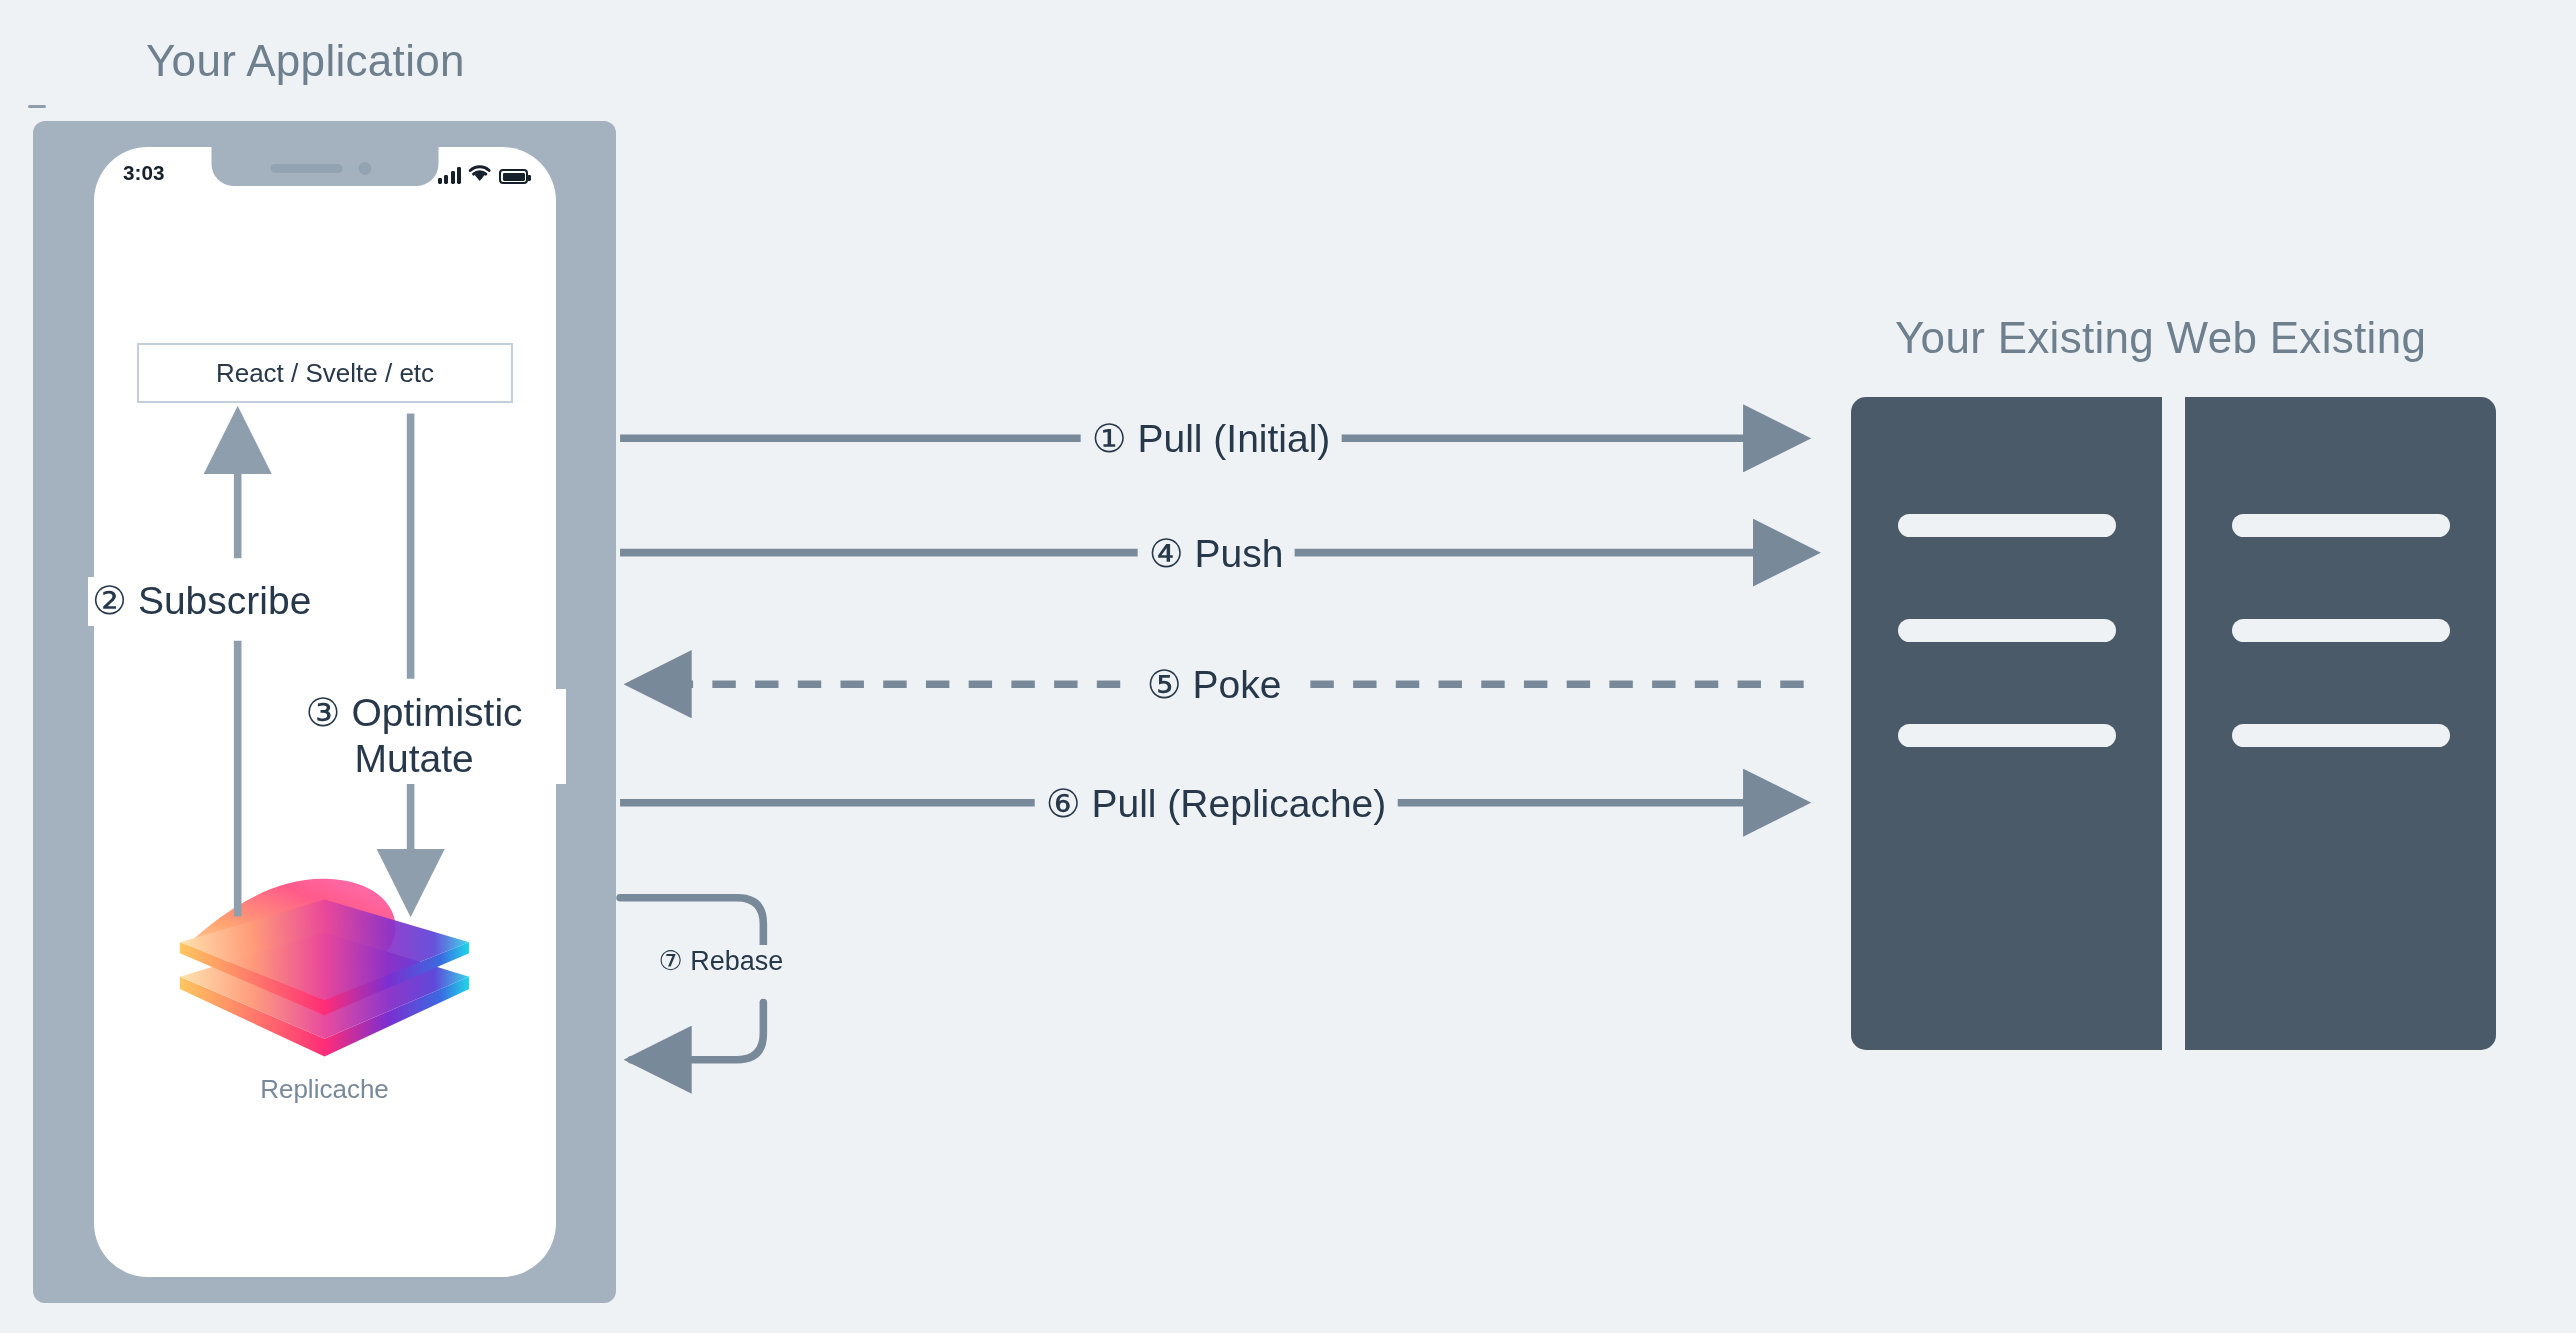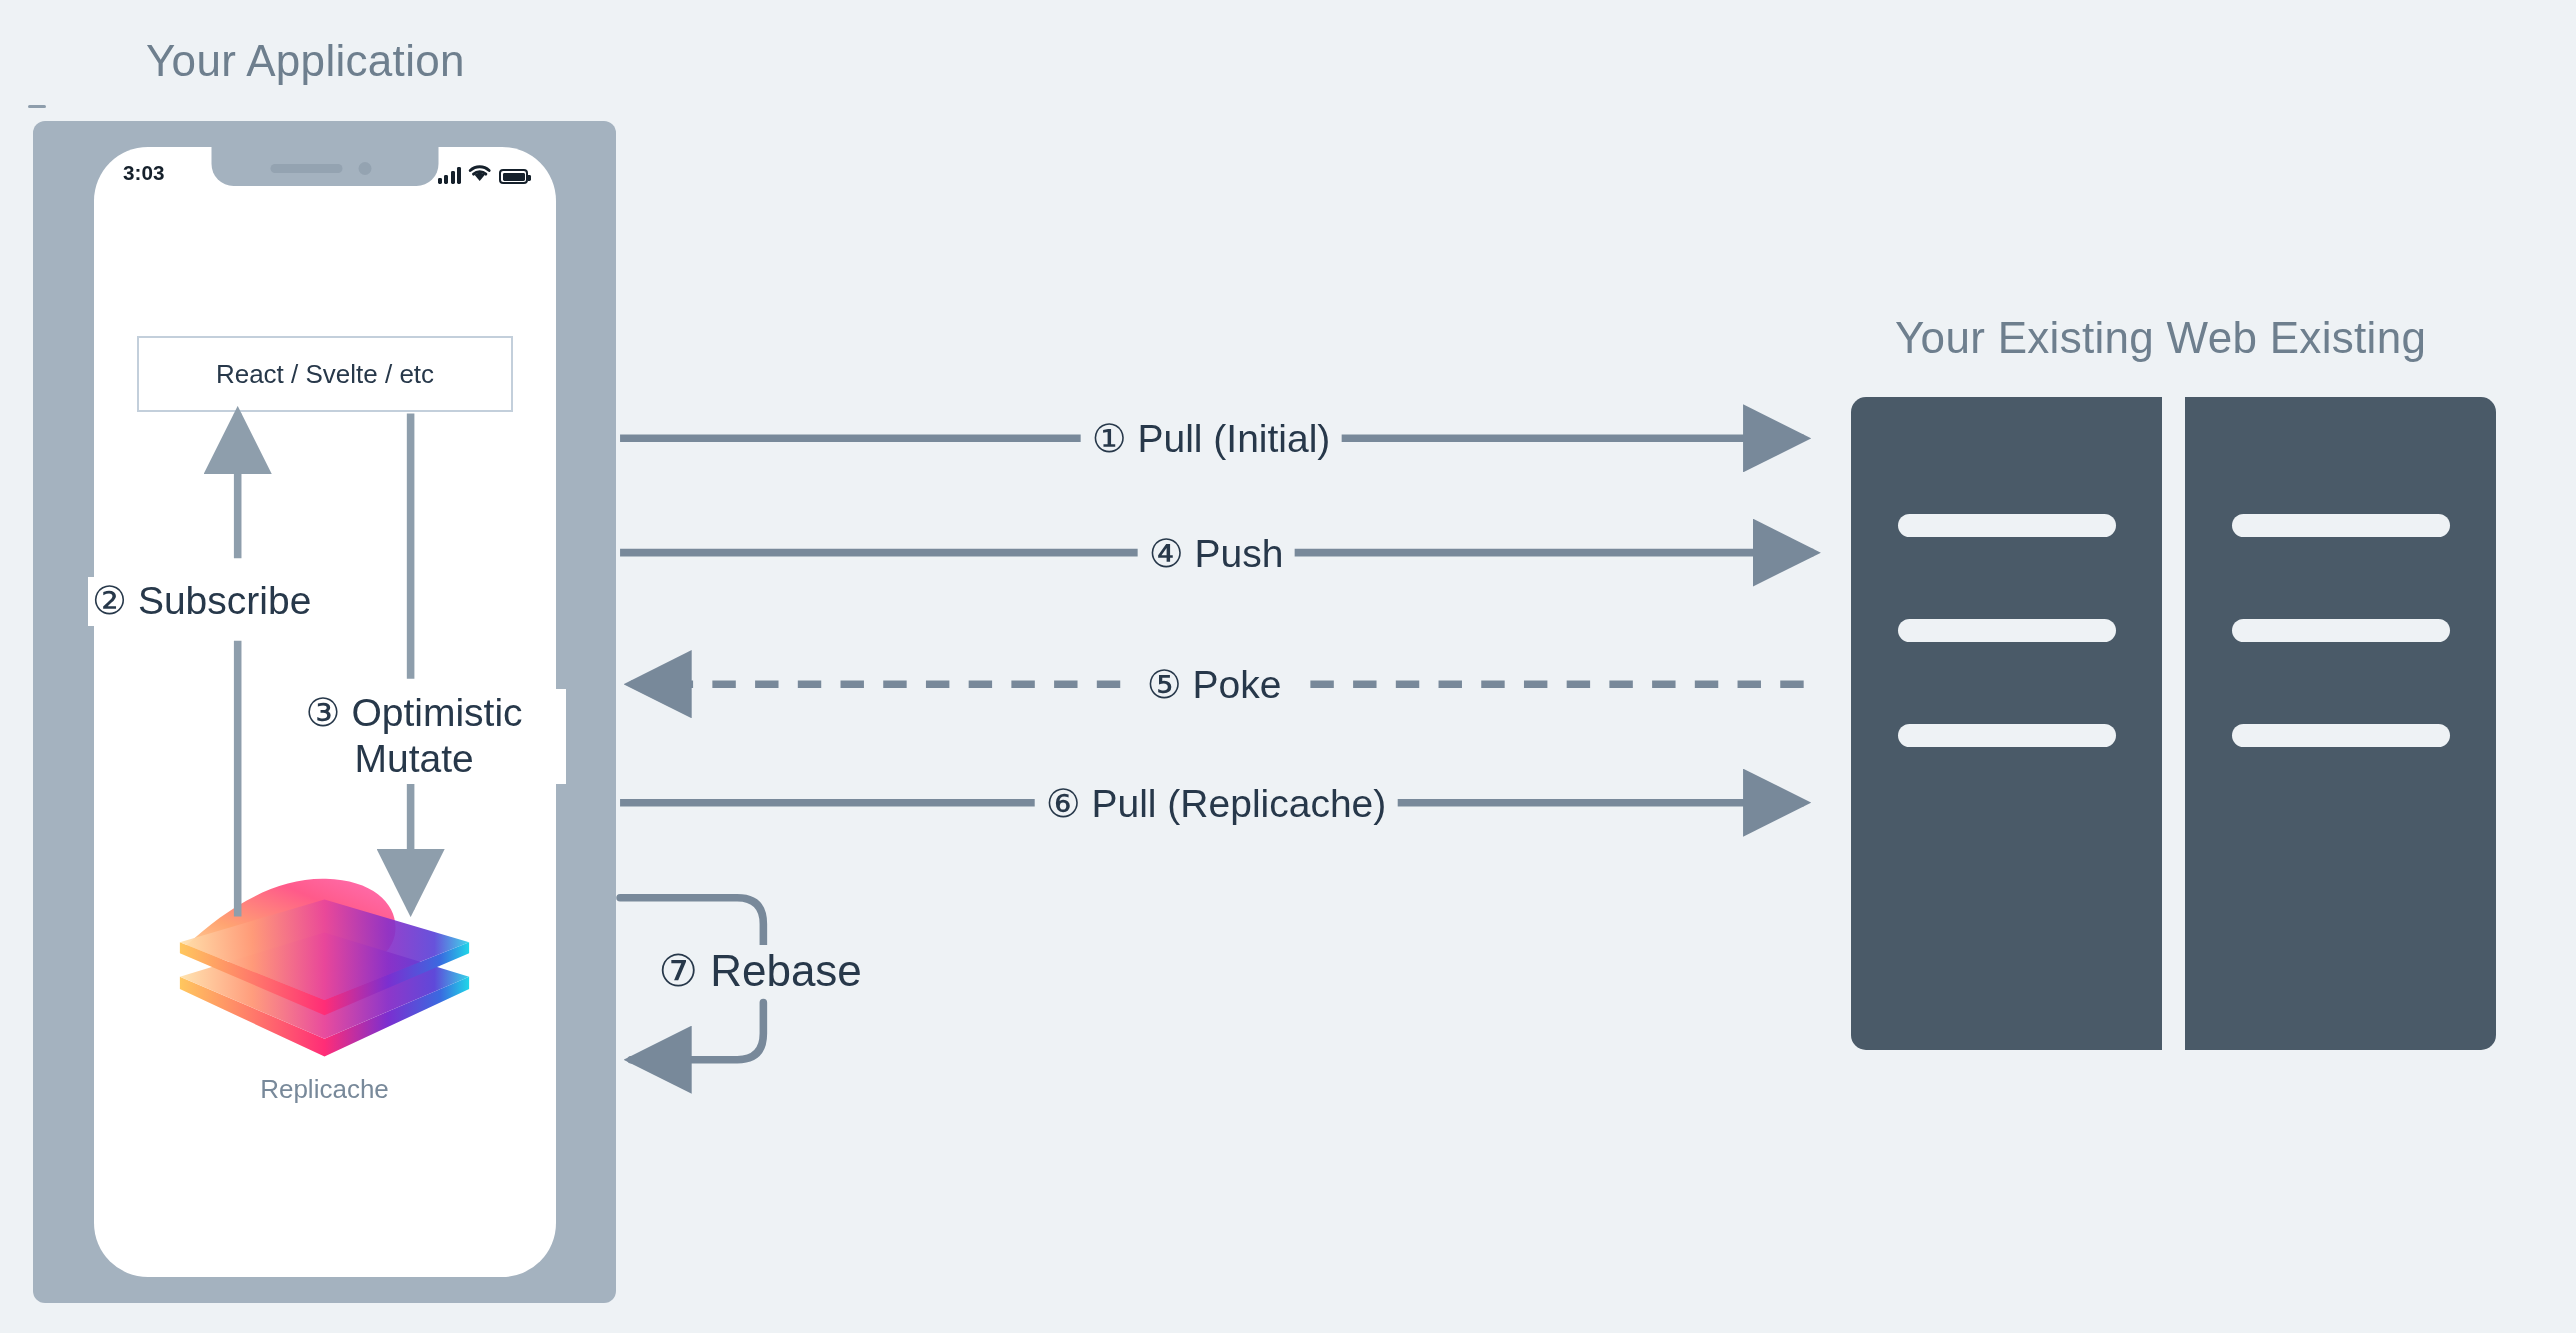--- a/index.html
+++ b/index.html
@@ -125,23 +125,23 @@
     content:"";
     position:absolute; right:-4.8px; top:4.1px;
     width:2.8px; height:5.5px; background:#15202b; border-radius:0 1.4px 1.4px 0;
   }
   #batt span { display:block; width:100%; height:100%; background:#15202b; border-radius:1.4px; }
 
   
   #fw-box {
     position: absolute;
     left: 43px;
-    top: 189px;
+    top: 196px;
     width: 376px;
-    height: 76px;
+    height: 60px;
     border: 2.8px solid #c3cfdb;
     background: #ffffff;
     box-sizing: border-box;
     display: flex;
     align-items: center;
     justify-content: center;
     color: #27384a;
     font-size: 26px;
   }
 
@@ -191,21 +191,21 @@
   #lbl-mutate {
     left: 262px; top: 689px;
     text-align: center;
     white-space: normal;
     width: 296px;
   }
   #lbl-rebase {
     position: absolute;
     left: 653px; top: 945px;
     color: #27384a;
-    font-size: 44px;
+    font-size: 27px;
     white-space: nowrap;
     background: #eef2f5;
     padding: 0 5.5px;
   }
 
   
   .server {
     position: absolute;
     top: 397px;
     width: 311px;

